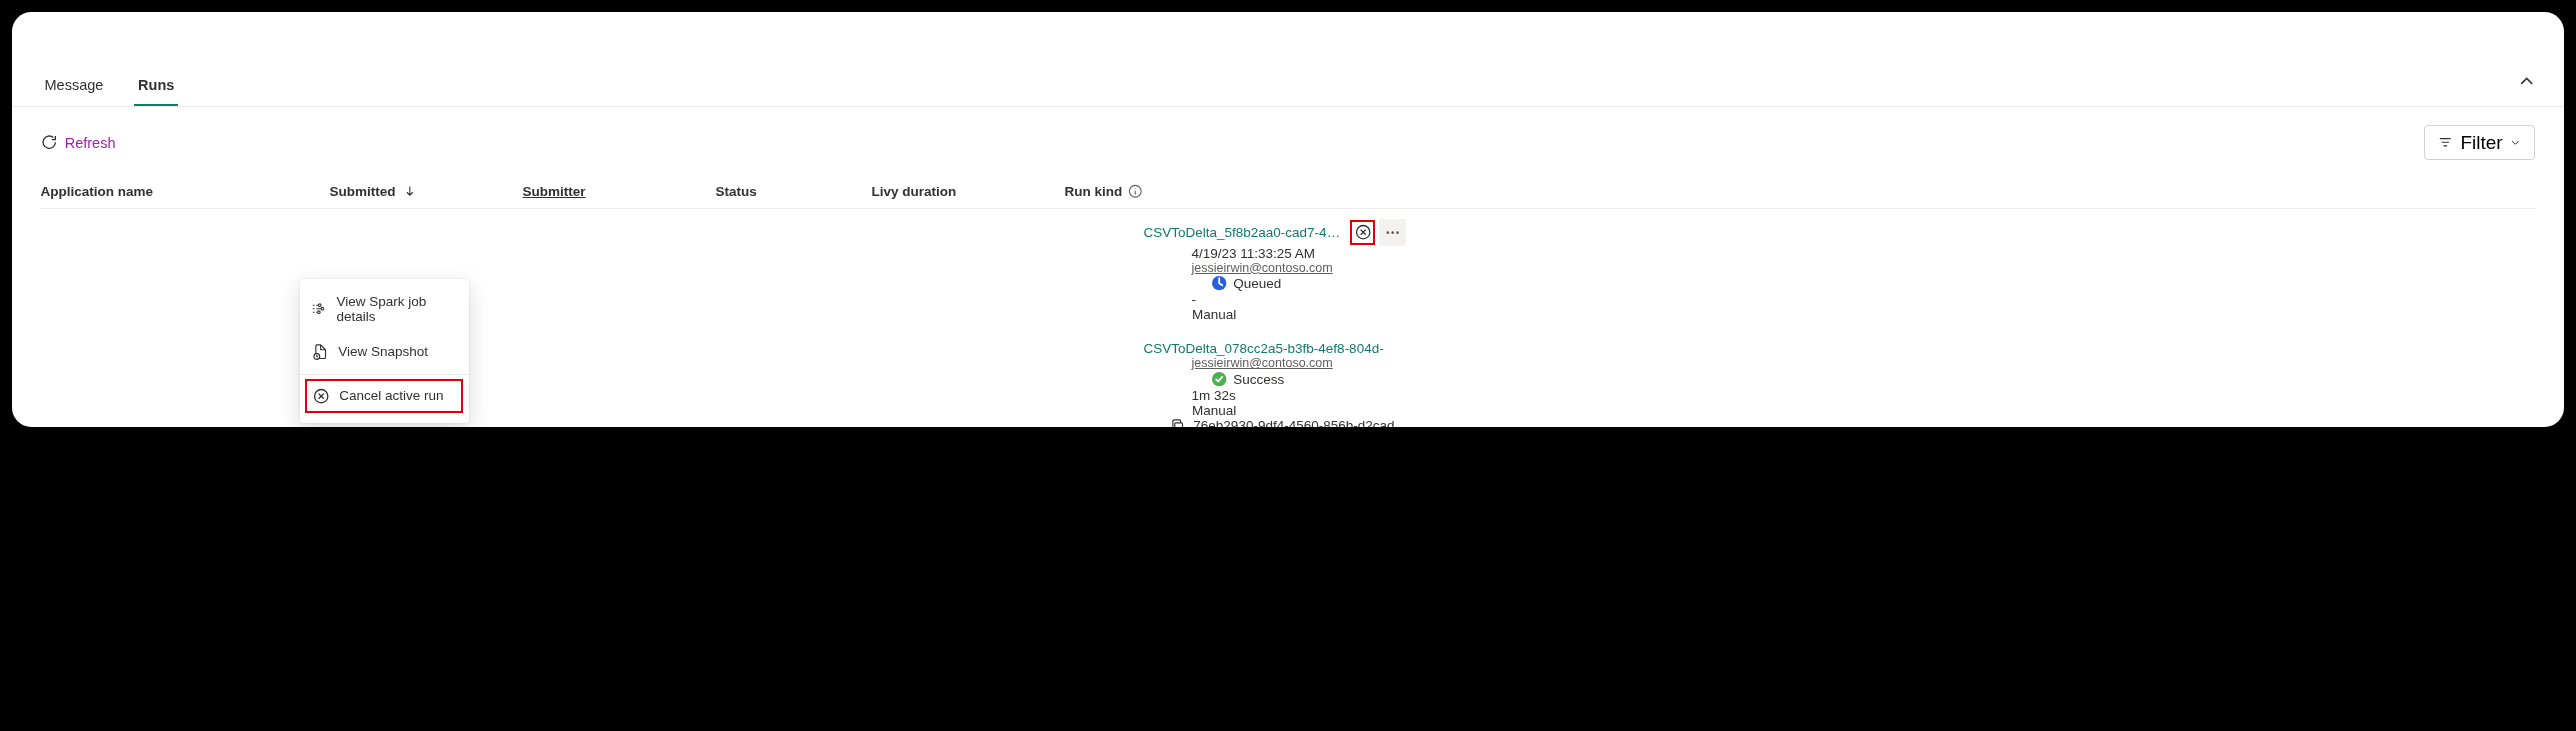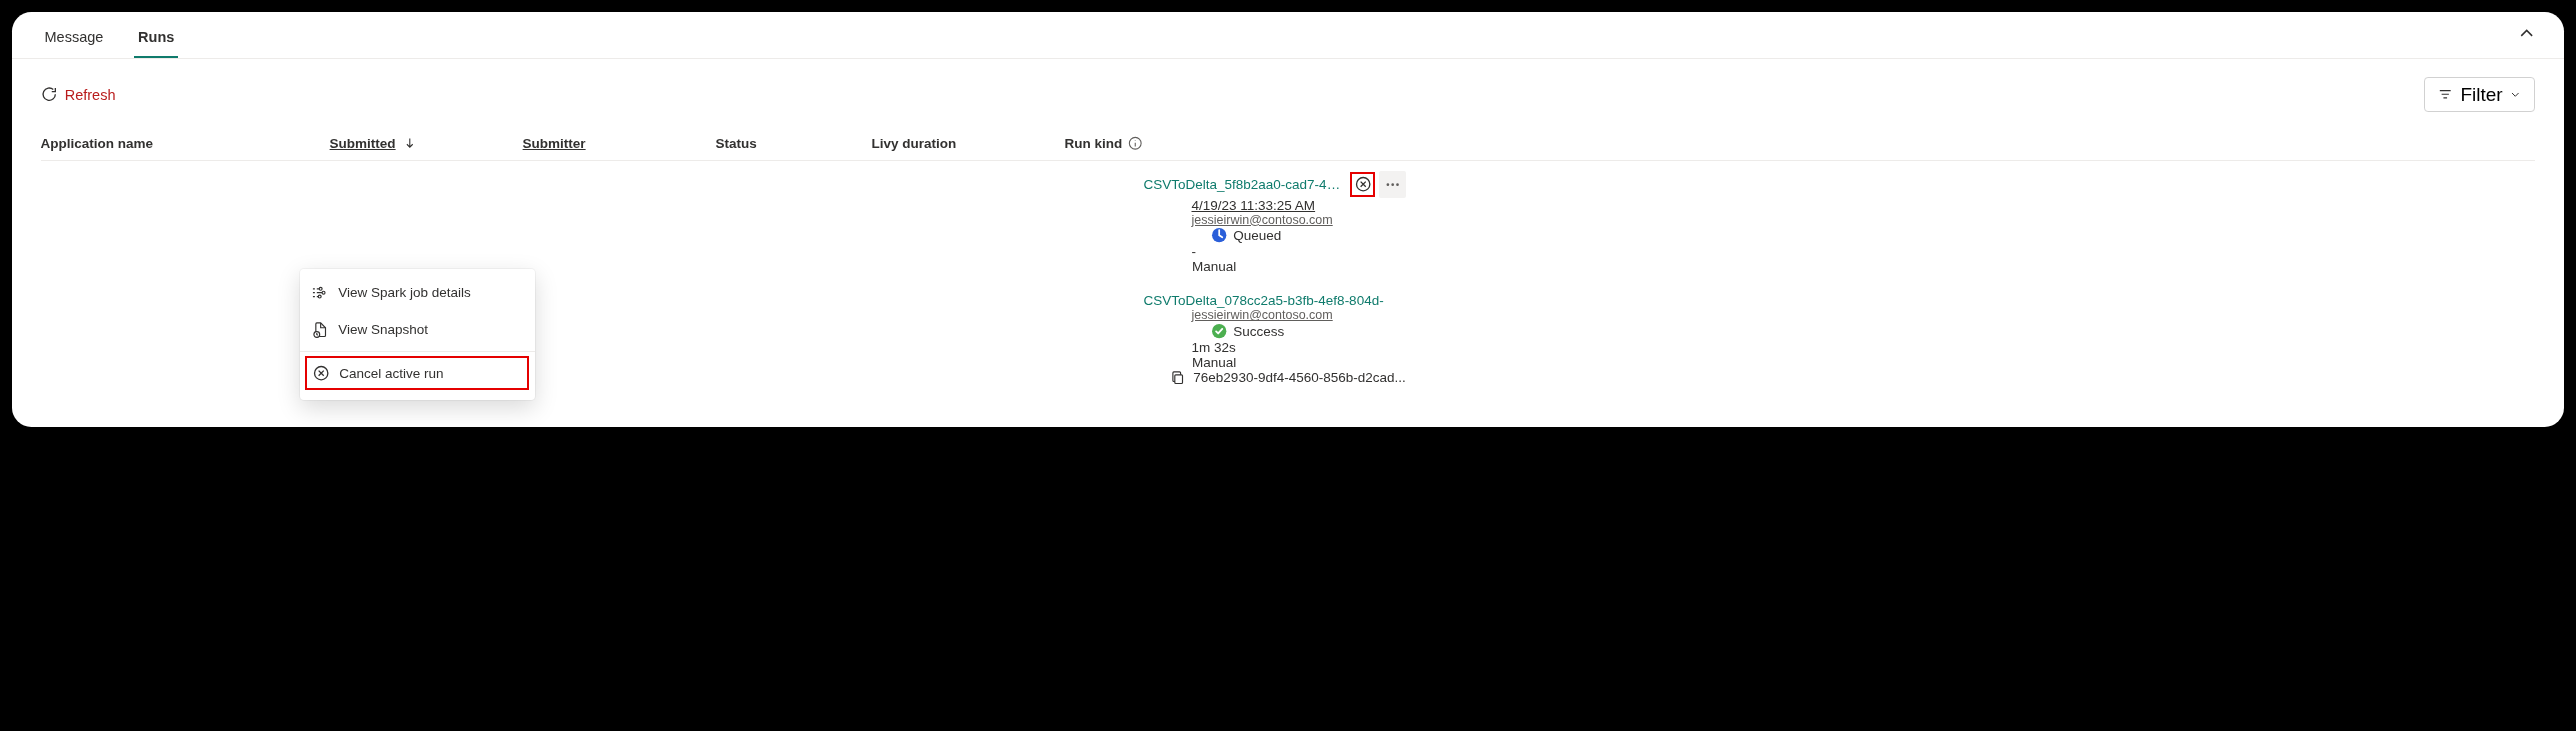--- a/index.html
+++ b/index.html
@@ -17,20 +17,21 @@
       width: 100%;
       height: 415px;
       position: relative;
     }
     .tabs-row {
       display: flex;
       align-items: center;
       padding: 9.6px 29px 0 29px;
       gap: 27px;
       position: relative;
+      margin-top: 48px;
     }
     .tab {
       padding: 7.7px 3.9px 11.6px 3.9px;
       font-size: 14.5px;
       color: #323130;
       cursor: pointer;
       border-bottom: 2.9px solid transparent;
     }
     .tab.active {
       border-bottom-color: #0f7b6c;
@@ -53,21 +54,21 @@
       padding: 17.4px 29px 9.6px 29px;
     }
     .refresh-btn {
       display: inline-flex;
       align-items: center;
       gap: 7.7px;
       font-size: 14.5px;
       cursor: pointer;
       background: none;
       border: none;
-      color: #b91c1c;
+      color: #a21caf;
     }
     .filter-btn {
       display: inline-flex;
       align-items: center;
       gap: 7.7px;
       padding: 5.8px 13.5px;
       border: 1px solid #d1d1d1;
       border-radius: 3.9px;
       background: #fff;
       cursor: pointer;
@@ -87,21 +88,21 @@
       padding: 13.5px 0 9.6px 0;
       font-weight: 600;
       font-size: 13.5px;
     }
     .trow {
       padding: 9.6px 0;
       font-size: 13.5px;
       flex-direction: column;
     }
     .col-name { width: 289px; flex-shrink: 0; display: flex; align-items: center; }
-    .col-submitted { width: 193px; flex-shrink: 0; display:flex; align-items:center; gap:8px;text-decoration:underline;}
+    .col-submitted { width: 193px; flex-shrink: 0; display:flex; align-items:center; gap:8px;}
     .col-submitter { width: 193px; flex-shrink: 0; color: #605e5c; font-size: 12.5px; text-decoration: underline; }
     .col-status { width: 156px; flex-shrink: 0; display: flex; align-items: center; gap: 5.8px; }
     .col-duration { width: 193px; flex-shrink: 0; }
     .col-runkind { width: 192px; flex-shrink: 0; display: flex; align-items: center; gap: 5.8px; }
     .col-livy { flex: 1; display: flex; align-items: center; gap: 7.7px; min-width: 0; }
     .app-link {
       color: #0f7b6c;
       text-decoration: none;
       white-space: nowrap;
       overflow: hidden;
@@ -125,23 +126,23 @@
       display: inline-flex; align-items: center; justify-content: center;
       background: #f3f2f1;
       cursor: pointer;
       border-radius: 1.9px;
     }
     .highlight-red {
       border: 2.9px solid #e50000;
     }
     .context-menu {
       position: absolute;
-      top: 257px;
+      top: 267px;
       left: 288px;
-      width: 235px;
+      width: 169px;
       background: #fff;
       border-radius: 3.9px;
       box-shadow: 0 7.7px 23px rgba(0,0,0,0.15), 0 0 0 1px rgba(0,0,0,0.04);
       padding: 5.8px 0;
       z-index: 100;
     }
     .menu-item {
       display: flex;
       align-items: center;
       gap: 9.6px;

